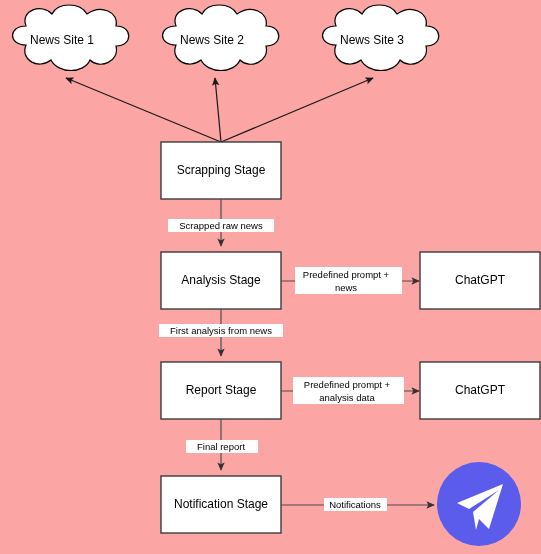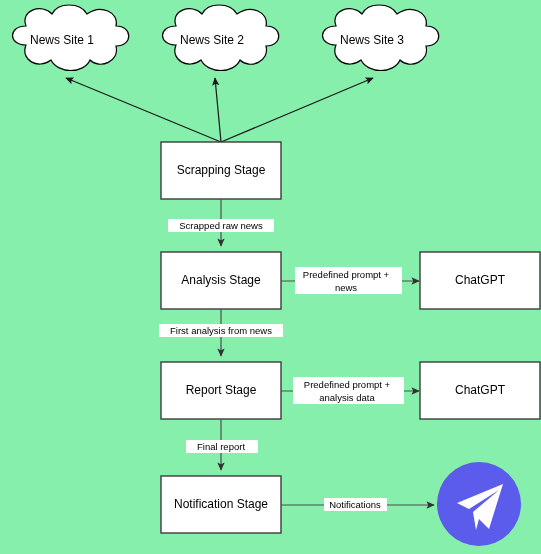--- a/index.html
+++ b/index.html
@@ -9,21 +9,21 @@
     background: #ffffff;
   }
   body {
     font-family: "Liberation Sans", sans-serif;
     color: #000000;
   }
   #canvas {
     position: relative;
     width: 541px;
     height: 554px;
-    background: #86efac;
+    background: #fca5a5;
     overflow: hidden;
   }
   #diagram-svg {
     position: absolute;
     left: 0;
     top: 0;
     width: 541px;
     height: 554px;
   }
   .node-text {

